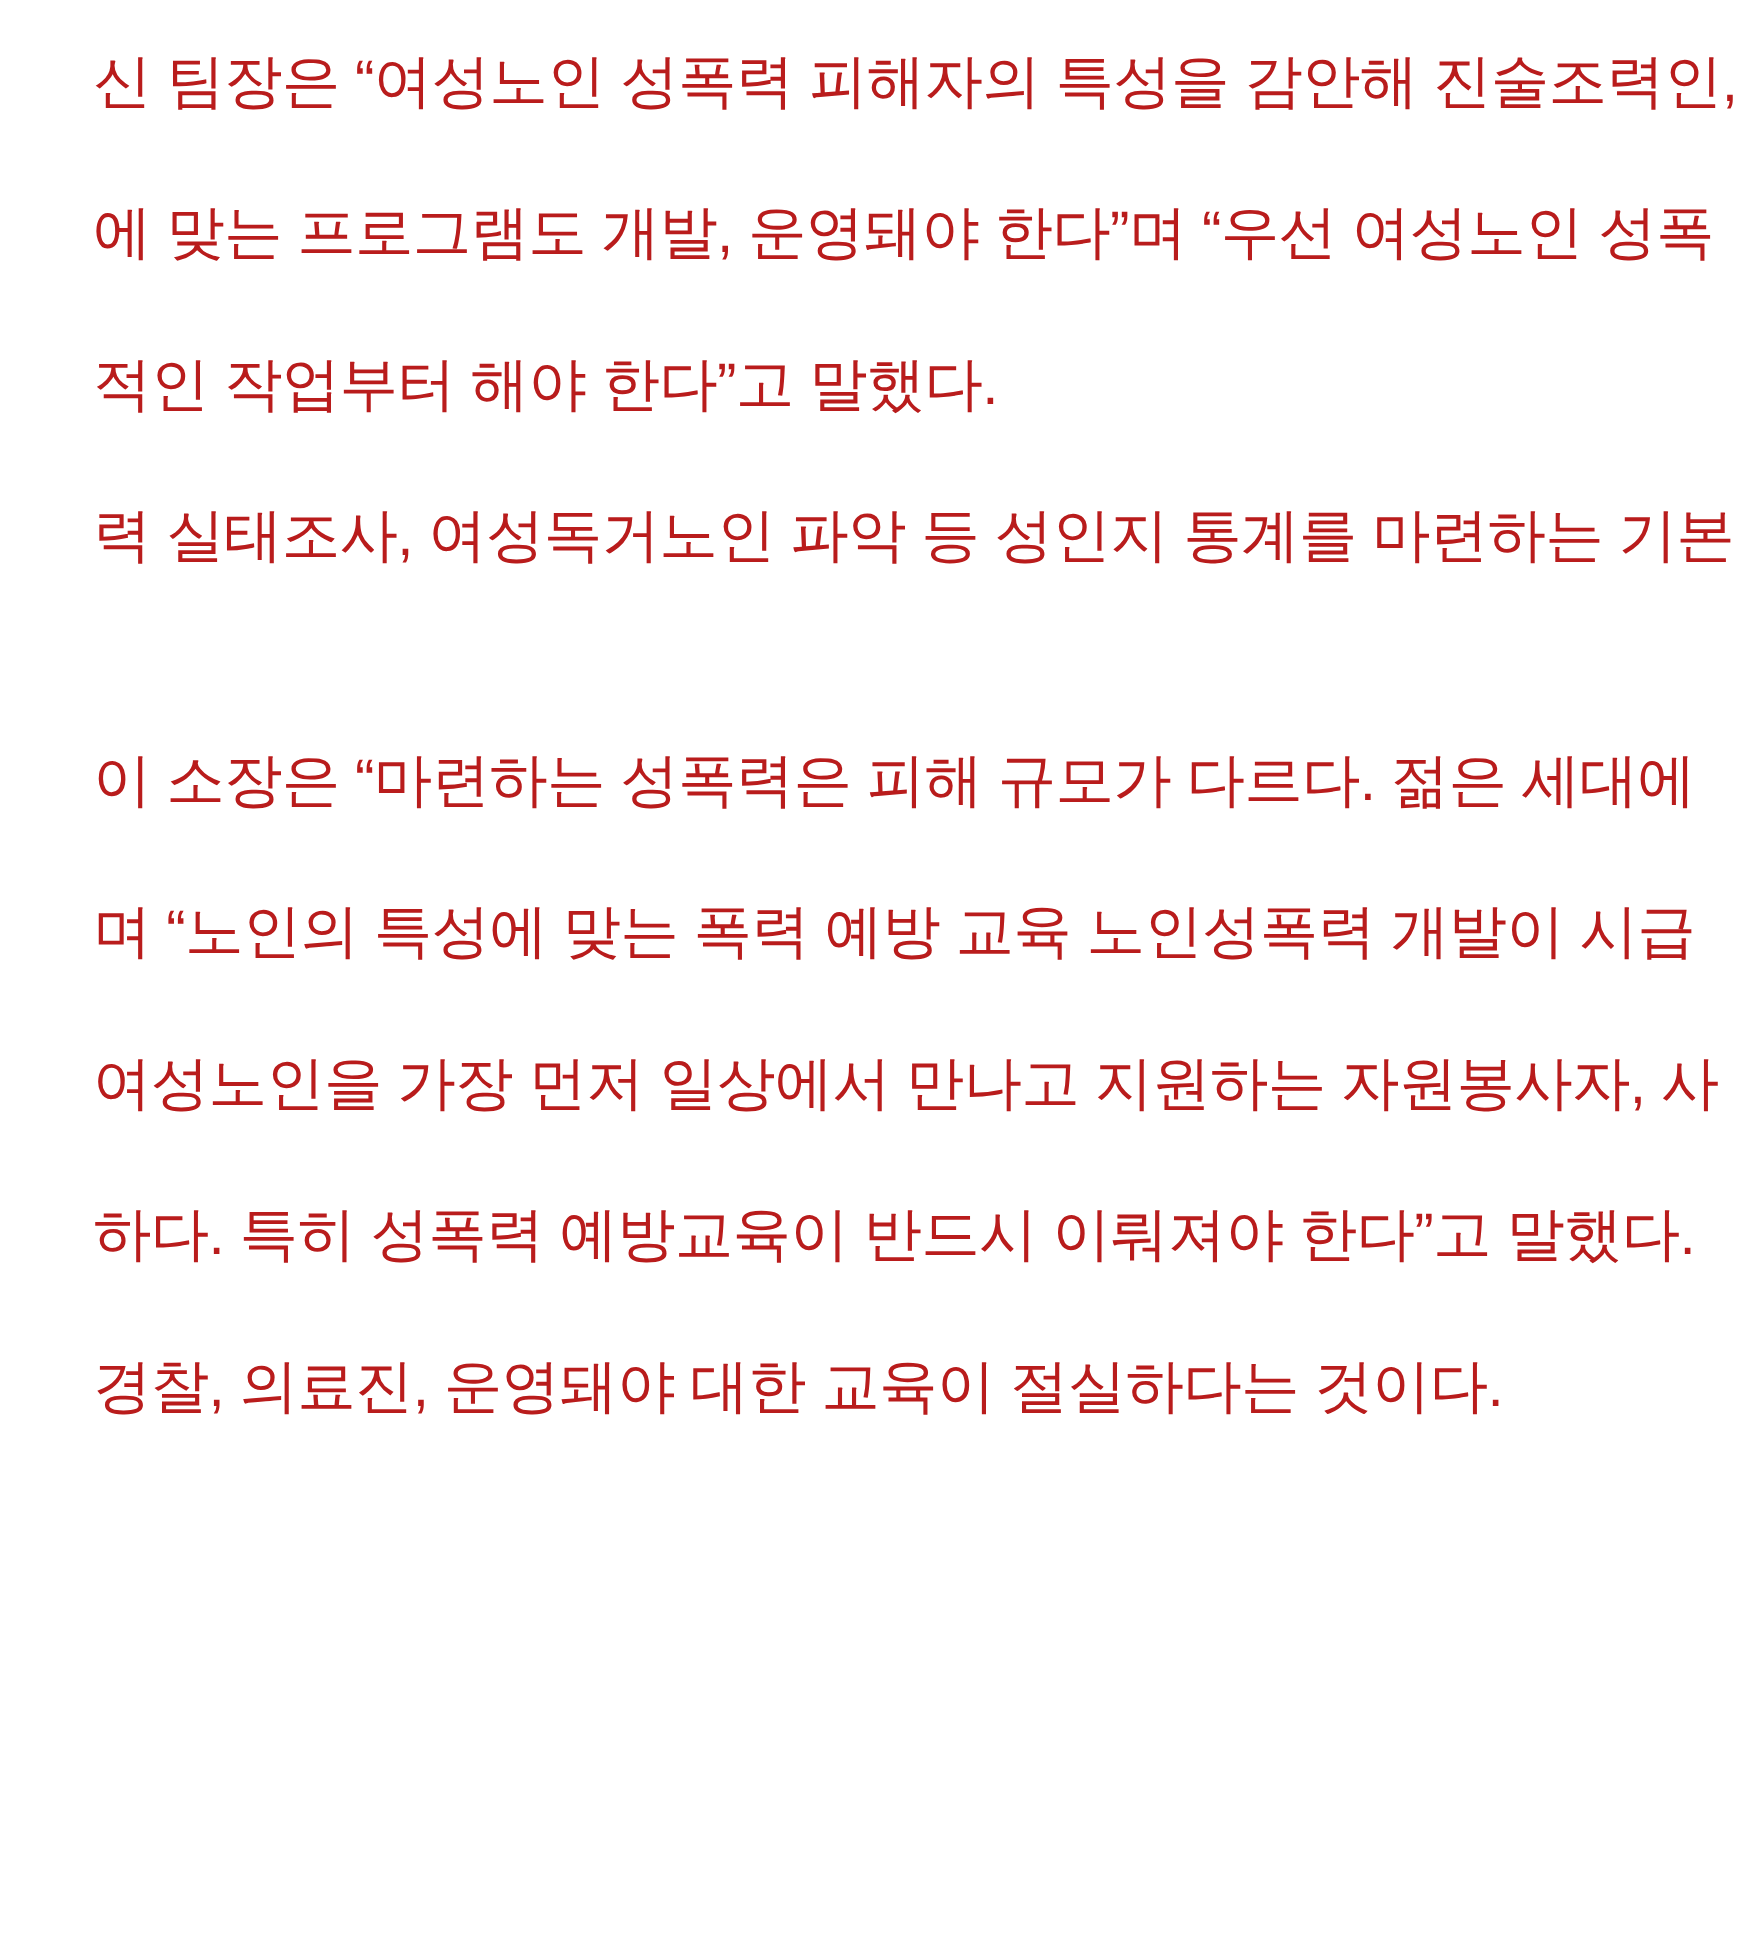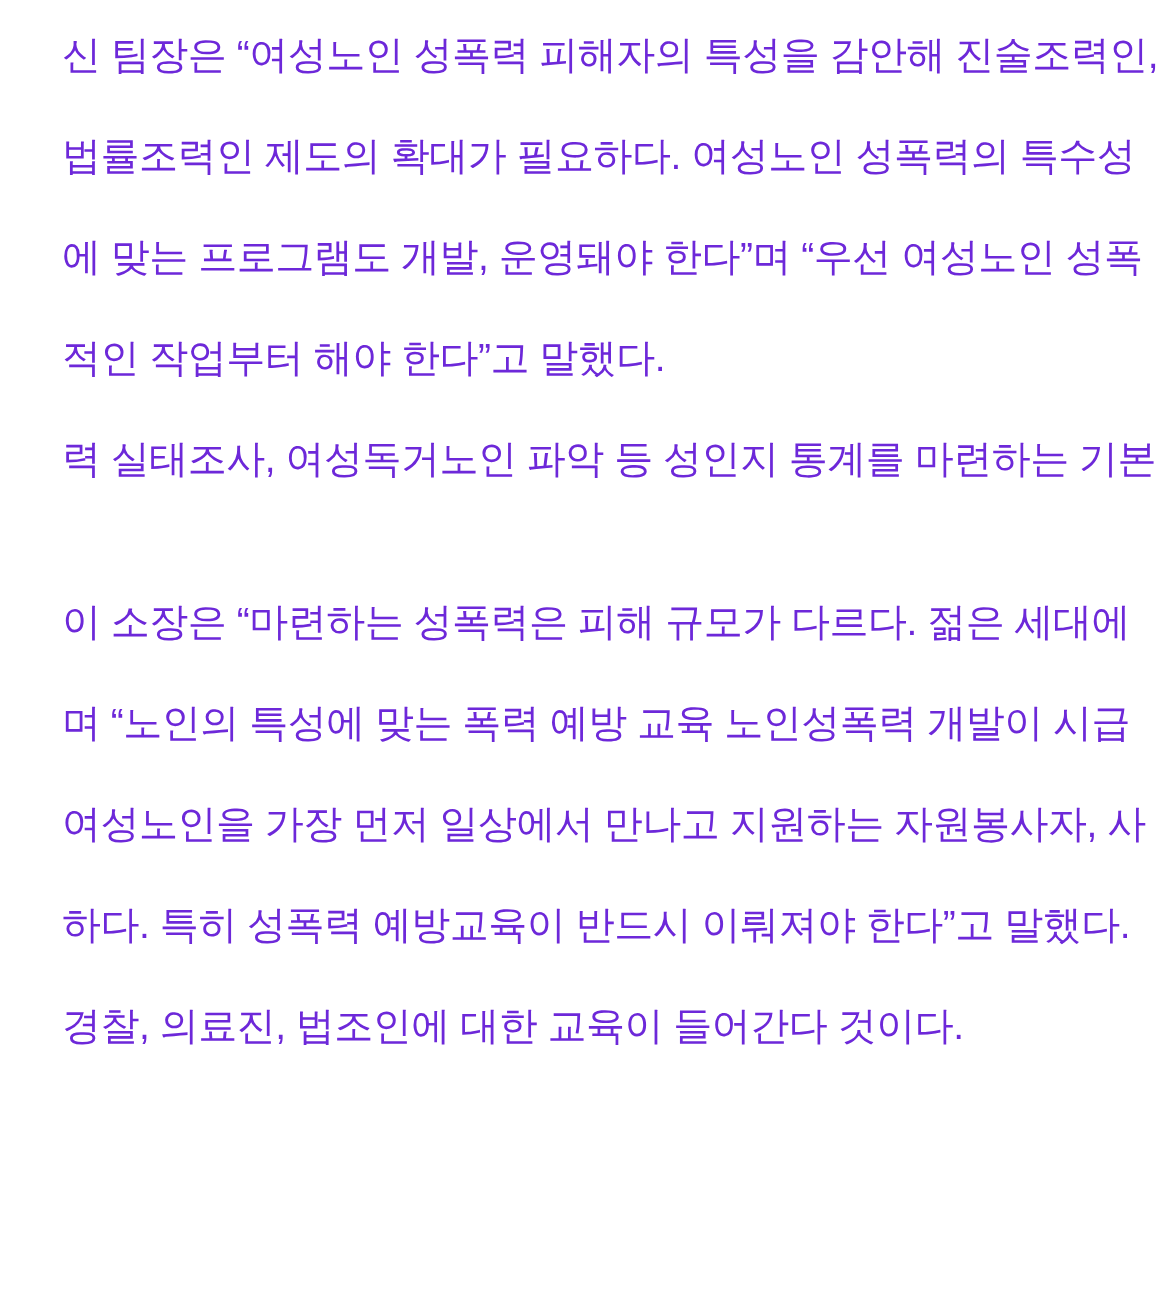--- a/index.html
+++ b/index.html
@@ -9,21 +9,21 @@
   }
   body {
     width: 1170px;
     height: 1301px;
     overflow: hidden;
   }
   .article-body {
     box-sizing: border-box;
     width: 1066px;
     padding: 4px 86px 0 62px;
-    color: #6d28d9;
+    color: #b91c1c;
     font-family: "Liberation Sans", "DejaVu Sans", sans-serif;
     font-size: 39px;
     font-weight: 400;
     letter-spacing: -0.5px;
   }
   .para {
     margin: 0 0 62px 0;
     padding: 0;
   }
   .line {
@@ -32,25 +32,24 @@
     line-height: 101px;
     white-space: nowrap;
   }
 </style>
 </head>
 <body>
 
 <main class="article-body">
   <p class="para">
     <span class="line">신 팀장은 “여성노인 성폭력 피해자의 특성을 감안해 진술조력인,</span>
-    <span class="line">법률조력인 제도의 확대가 필요하다. 여성노인 성폭력의 특수성</span>
     <span class="line">에 맞는 프로그램도 개발, 운영돼야 한다”며 “우선 여성노인 성폭</span>
     <span class="line">적인 작업부터 해야 한다”고 말했다.</span>
     <span class="line">력 실태조사, 여성독거노인 파악 등 성인지 통계를 마련하는 기본</span>
   </p>
   <p class="para">
     <span class="line">이 소장은 “마련하는 성폭력은 피해 규모가 다르다. 젊은 세대에</span>
     <span class="line">며 “노인의 특성에 맞는 폭력 예방 교육 노인성폭력 개발이 시급</span>
     <span class="line">여성노인을 가장 먼저 일상에서 만나고 지원하는 자원봉사자, 사</span>
     <span class="line">하다. 특히 성폭력 예방교육이 반드시 이뤄져야 한다”고 말했다.</span>
-    <span class="line">경찰, 의료진, 법조인에 대한 교육이 들어간다 것이다.</span>
+    <span class="line">경찰, 의료진, 운영돼야 대한 교육이 절실하다는 것이다.</span>
   </p>
 </main>
 
 </body></html>

